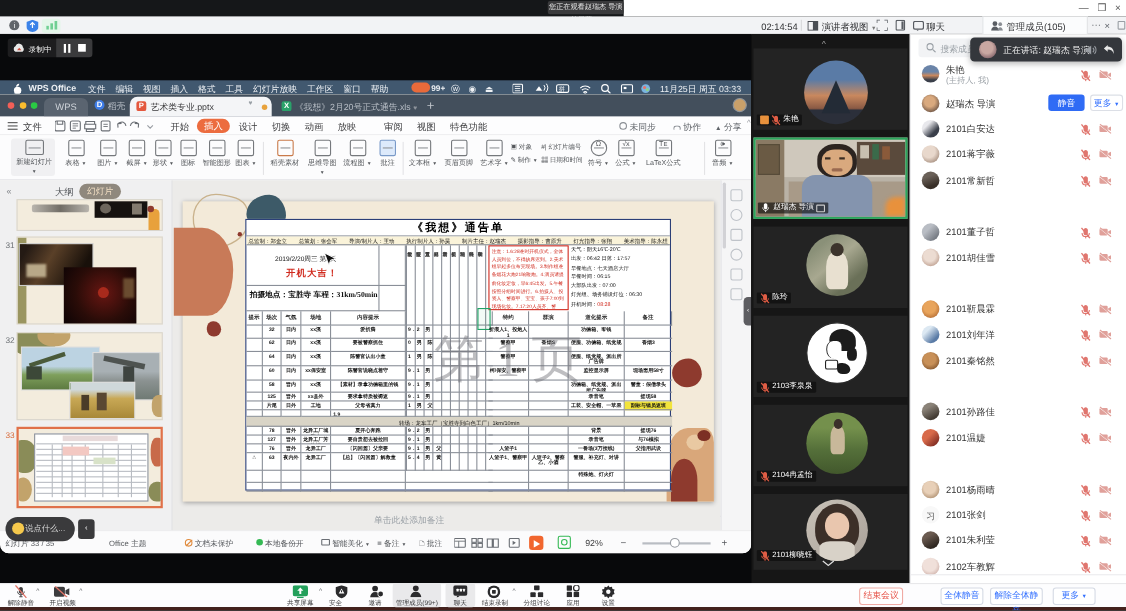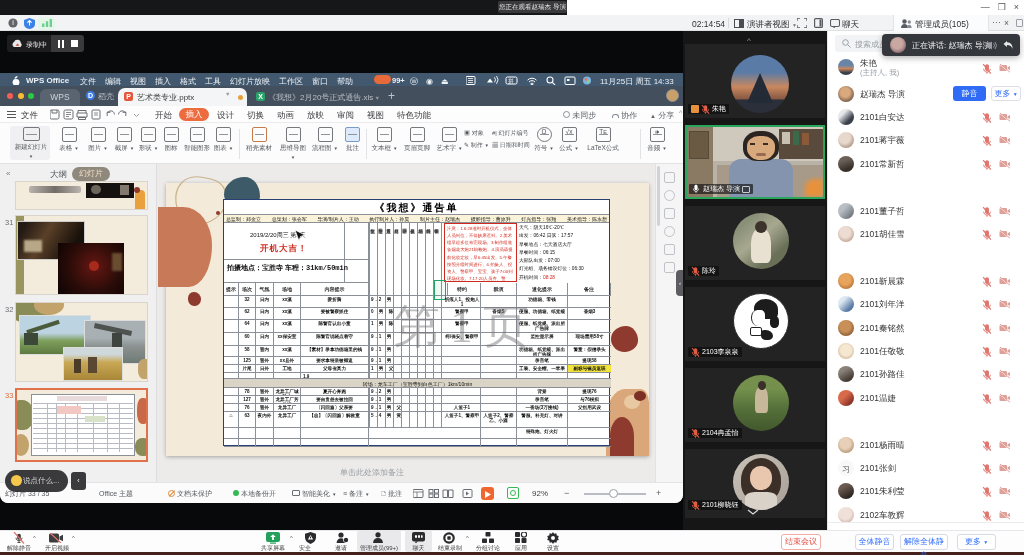--- a/index.html
+++ b/index.html
@@ -143,21 +143,21 @@
     <path d="M61 8a6.5 6.5 0 0 1 11 0z" fill="none"></path>
           <path d="M61.5 4.2a6 6 0 0 1 9 0M63 6a4 4 0 0 1 6 0M64.7 7.8a1.7 1.7 0 0 1 2.6 0l-1.3 1.4z" stroke="#fff" stroke-width="1" fill="none"></path>
     <circle cx="84" cy="4" r="3" stroke="#fff" stroke-width="1.1" fill="none"></circle>
           <path d="M86.3 6.3L89 9" stroke="#fff" stroke-width="1.1"></path>
     <rect x="99" y="1" width="10" height="7.5" rx="1" stroke="#fff" stroke-width="1" fill="none"></rect>
           <rect x="101" y="3" width="2.5" height="2" fill="#fff"></rect>
     <circle cx="121" cy="4.5" r="4" fill="#7ab5e0"></circle>
           <circle cx="120" cy="3.5" r="1.4" fill="#e8736a"></circle>
           <circle cx="122.5" cy="5.5" r="1.4" fill="#8fd08a"></circle>
    </svg>
-   <div class="a tx" style="left:600px;top:2.5px;font-size:8px">11月25日 周五 14:33</div>
+   <div class="a tx" style="left:600px;top:2.5px;font-size:8px">11月25日 周五 03:33</div>
   </div>
   <div class="a" id="wps">
     <div class="a" id="wtabs">
      <div class="a" style="left:7px;top:7px;width:6px;height:6px;border-radius:50%;background:#f35f57"></div>
      <div class="a" style="left:17.5px;top:7px;width:6px;height:6px;border-radius:50%;background:#fbbd2e"></div>
      <div class="a" style="left:28px;top:7px;width:6px;height:6px;border-radius:50%;background:#2aca44"></div>
      <div class="a" style="left:40px;top:3px;width:40px;height:17px;background:#5a6470;border-radius:6px 6px 0 0;color:#ced3d9;font-size:8.5px;text-align:center;line-height:17px">WPS</div>
      <div class="a" style="left:86px;top:5px;width:9px;height:9px;border-radius:50%;background:#3e7de8;color:#fff;font-size:7px;text-align:center;line-height:9px;font-weight:bold">D</div>
      <div class="a tx" style="left:98px;top:5px;font-size:8px;color:#b9bfc7">稻壳</div>
      <div class="a" style="left:118px;top:2px;width:129px;height:18px;background:#f4f5f7;border-radius:7px 7px 0 0"></div>
@@ -180,21 +180,21 @@
             <path d="M16 3.5h5M16 5.5h5M16 7.5h3" stroke="#6a6e74" stroke-width=".8"></path>
       <path d="M28 4V1.5h8V4M28.5 8.5h7v2h-7zM27 4h10v4h-10z" stroke="#6a6e74" stroke-width="1" fill="none"></path>
       <rect x="42" y="1" width="8" height="9" rx="1" stroke="#6a6e74" stroke-width="1" fill="none"></rect>
             <path d="M44 4h4M44 6h4" stroke="#6a6e74" stroke-width=".8"></path>
       <path d="M57 3.5C61 .5 64 2 64.5 5.5M57 3.5l3.5-.3M57 3.5l.3 3.5" stroke="#6a6e74" stroke-width="1" fill="none"></path>
       <path d="M76 3.5c-4-3-7-1.5-7.5 2M76 3.5l-3.5-.3M76 3.5l-.3 3.5" stroke="#6a6e74" stroke-width="1" fill="none"></path>
       <path d="M84 5l2.5 2.5L89 5" stroke="#9a9ea4" stroke-width="1" fill="none"></path>
      </svg>
      <div class="a tx" style="left:155px;top:3.5px;font-size:8.5px;color:#3c3c3e">开始</div>
      <div class="a" style="left:179px;top:1.5px;width:30px;height:13px;background:#ec6c3f;border-radius:7px;color:#fff;font-size:8.5px;text-align:center;line-height:13px">插入</div>
-     <div class="a tx" style="left:217px;top:3.5px;font-size:8.5px;color:#3c3c3e"><span style="margin-right:13px">设计</span><span style="margin-right:13px">切换</span><span style="margin-right:13px">动画</span><span style="margin-right:13px">放映</span><span style="margin-right:13px">审阅</span><span style="margin-right:13px">视图</span><span>特色功能</span></div>
+     <div class="a tx" style="left:217px;top:3.5px;font-size:8.5px;color:#3c3c3e"><span style="margin-right:13px">设计</span><span style="margin-right:13px">切换</span><span style="margin-right:13px">动画</span><span style="margin-right:25px">放映</span><span style="margin-right:13px">审阅</span><span style="margin-right:13px">视图</span><span>特色功能</span></div>
      <div class="a tx" style="left:563px;top:3.5px;font-size:8px;color:#5f6368"><span style="display:inline-block;width:7px;height:7px;border:1px solid #8a8e94;border-radius:50%"></span> 未同步</div>
      <div class="a tx" style="left:612px;top:3.5px;font-size:8px;color:#5f6368"><span style="display:inline-block;width:7px;height:4px;border:1px solid #8a8e94;border-radius:3px 3px 0 0;border-bottom:none"></span> 协作</div>
      <div class="a tx" style="left:650px;top:3.5px;font-size:8px;color:#5f6368"><span style="font-size:6px">▲</span> 分享</div>
           <div class="a tx" style="left:679px;top:3px;font-size:7px;color:#8a8e94">^</div>
     </div>
     <div class="a" id="ribbon">
      <div class="a" style="left:10px;top:3px;width:40px;height:34px;background:#f0f0f2;border-radius:3px"></div>
      <div class="ri" style="left:12px;width:38px"><span class="ic" style="width:17px;height:14px"></span>新建幻灯片 <span style="font-size:4.5px">▼</span></div>
      <div class="ri" style="left:56px;width:26px"><span class="ic"></span>表格 <span style="font-size:4.5px">▼</span></div>
      <div class="ri" style="left:85px;width:26px"><span class="ic"></span>图片 <span style="font-size:4.5px">▼</span></div>
@@ -307,21 +307,21 @@
                 <span>摄影指导：曹原升</span>
                 <span>灯光指导：张翔</span>
                 <span>美术指导：陈永想</span>
               </div>
 
         <div class="a" style="left:0;top:23px;width:145px;height:60px;border-right:1px solid #8a8f98;border-bottom:1px solid #8a8f98">
           <div class="a tx" style="left:26px;top:8px;font-size:6px;color:#111">2019/2/20周三 第1天</div>
           <div class="a tx" style="left:36px;top:20px;font-size:8.5px;color:#d02a1e;font-weight:bold;letter-spacing:1px">开机大吉！</div>
           <div class="a" style="left:0;top:36px;width:145px;border-top:1px solid #8a8f98"></div>
                 <div class="a" style="left:120px;top:0;width:1px;height:60px;background:#8a8f98"></div>
-          <div class="a tx" style="left:3px;top:40px;font-size:7px;font-weight:bold;color:#111">拍摄地点：宝胜寺  车程：<span style="font-family:Liberation Mono, monospace">31km/50min</span></div>
+          <div class="a tx" style="left:3px;top:40px;font-size:7px;font-weight:bold;color:#111">拍摄地点：宝胜寺  车程：<span style="font-family:Liberation Serif, serif">31km/50min</span></div>
         </div>
 
         <div class="a" style="left:145px;top:23px;width:79px;height:156px">
           <div class="a" style="left:0;top:0;width:1px;height:156px;background:#8a8f98;box-shadow:8px 0 #8a8f98,16px 0 #8a8f98,24px 0 #8a8f98,32px 0 #8a8f98,40px 0 #8a8f98,48px 0 #8a8f98,56px 0 #8a8f98,64px 0 #8a8f98,72px 0 #8a8f98"></div>
         </div>
         <div class="a" style="left:145px;top:188px;width:79px;height:40px">
           <div class="a" style="left:0;top:0;width:1px;height:40px;background:#8a8f98;box-shadow:8px 0 #8a8f98,16px 0 #8a8f98,24px 0 #8a8f98,32px 0 #8a8f98,40px 0 #8a8f98,48px 0 #8a8f98,56px 0 #8a8f98,64px 0 #8a8f98,72px 0 #8a8f98"></div>
         </div>
         <div class="a" style="left:146px;top:25px;width:77px;height:56px;display:flex;gap:3px;font-size:4.5px;color:#333">
           <span style="writing-mode:vertical-rl">发型化妆</span>
@@ -785,30 +785,20 @@
  <div class="mr" style="top:286px">
         <div class="mav" style="background:radial-gradient(circle at 45% 40%,#c89058 40%,#7a4e28 85%)"></div>
         <div class="mnm">2101秦铭然</div>
         <svg class="mic2" viewBox="0 0 9 10" width="9" height="10" style="color:#e0766f">
           <use href="#micoff"></use>
         </svg>
         <svg class="cam2" viewBox="0 0 11 11" width="11" height="11" style="color:#e0a09a">
           <use href="#camoff"></use>
         </svg>
       </div>
- <div class="mr" style="top:309px">
-        <div class="mav" style="background:radial-gradient(circle at 50% 45%,#f5e8d0 45%,#c8a888 90%)"></div>
-        <div class="mnm">2101任敬敬</div>
-        <svg class="mic2" viewBox="0 0 9 10" width="9" height="10" style="color:#e0766f">
-          <use href="#micoff"></use>
-        </svg>
-        <svg class="cam2" viewBox="0 0 11 11" width="11" height="11" style="color:#e0a09a">
-          <use href="#camoff"></use>
-        </svg>
-      </div>
  <div class="mr" style="top:332px">
         <div class="mav" style="background:linear-gradient(150deg,#8a8278 30%,#443c34 78%)"></div>
         <div class="mnm">2101孙路佳</div>
         <svg class="mic2" viewBox="0 0 9 10" width="9" height="10" style="color:#e0766f">
           <use href="#micoff"></use>
         </svg>
         <svg class="cam2" viewBox="0 0 11 11" width="11" height="11" style="color:#e0a09a">
           <use href="#camoff"></use>
         </svg>
       </div>

